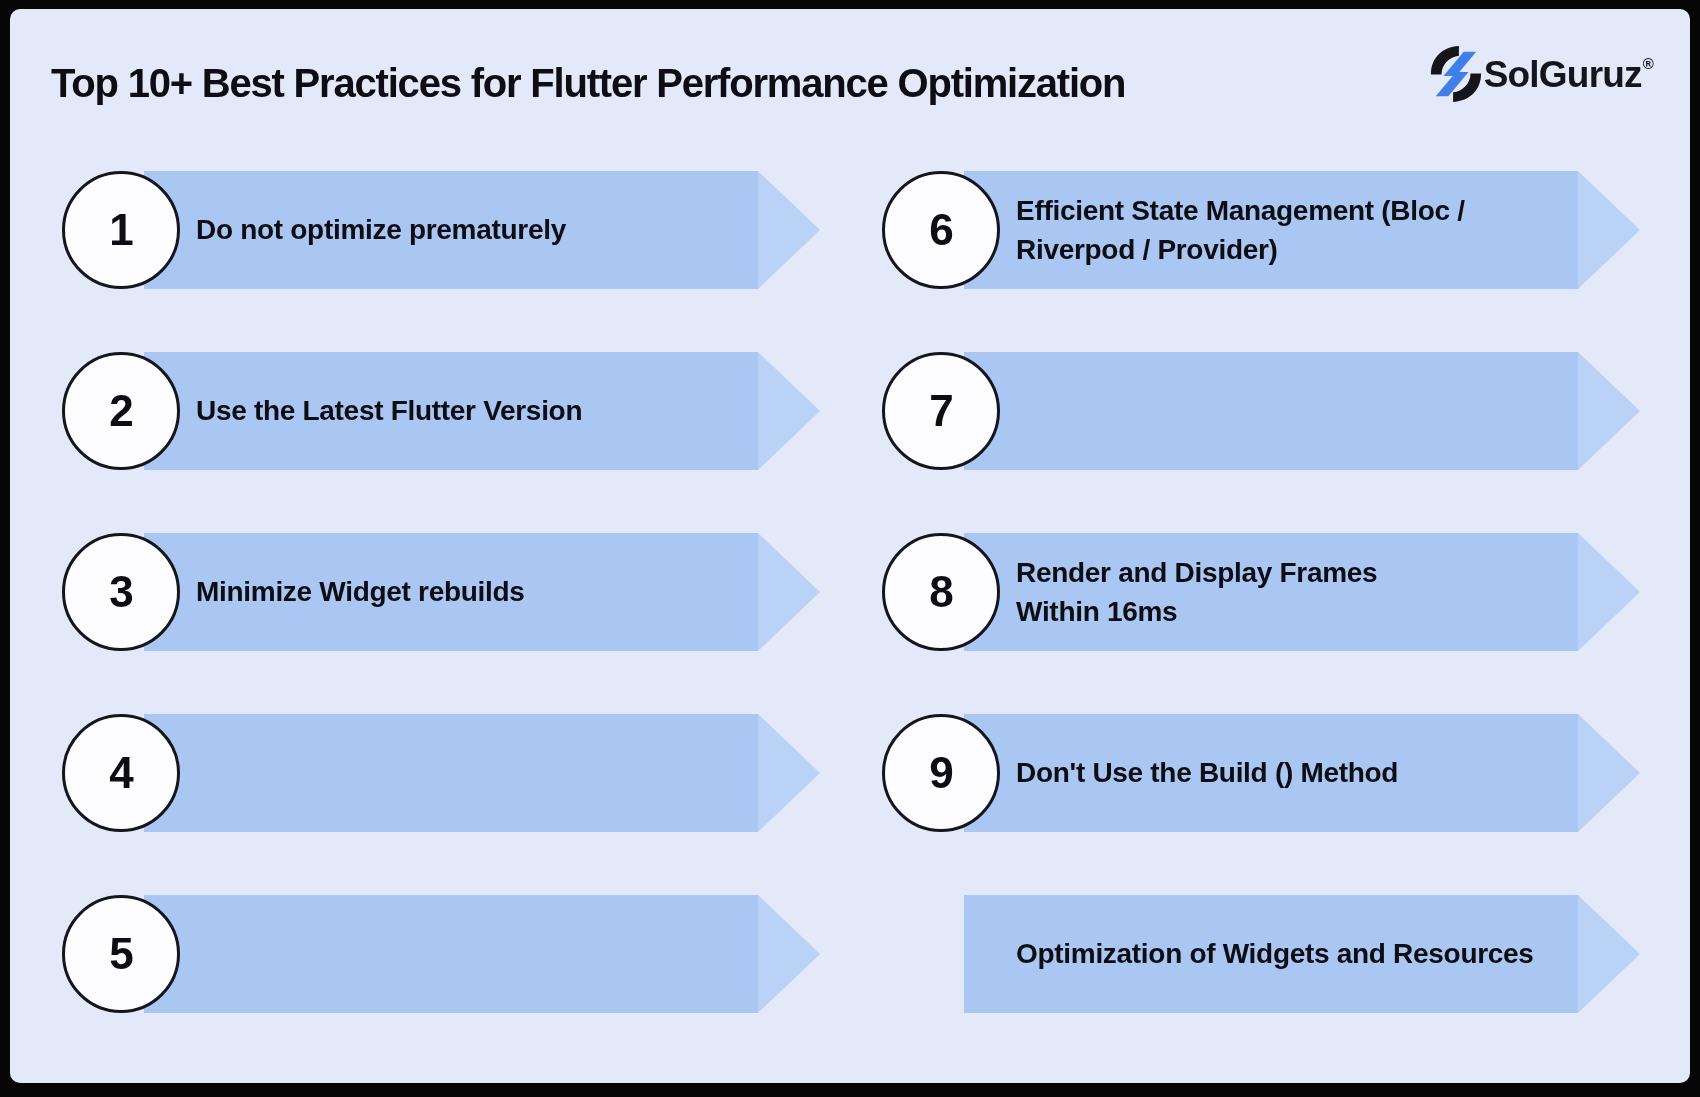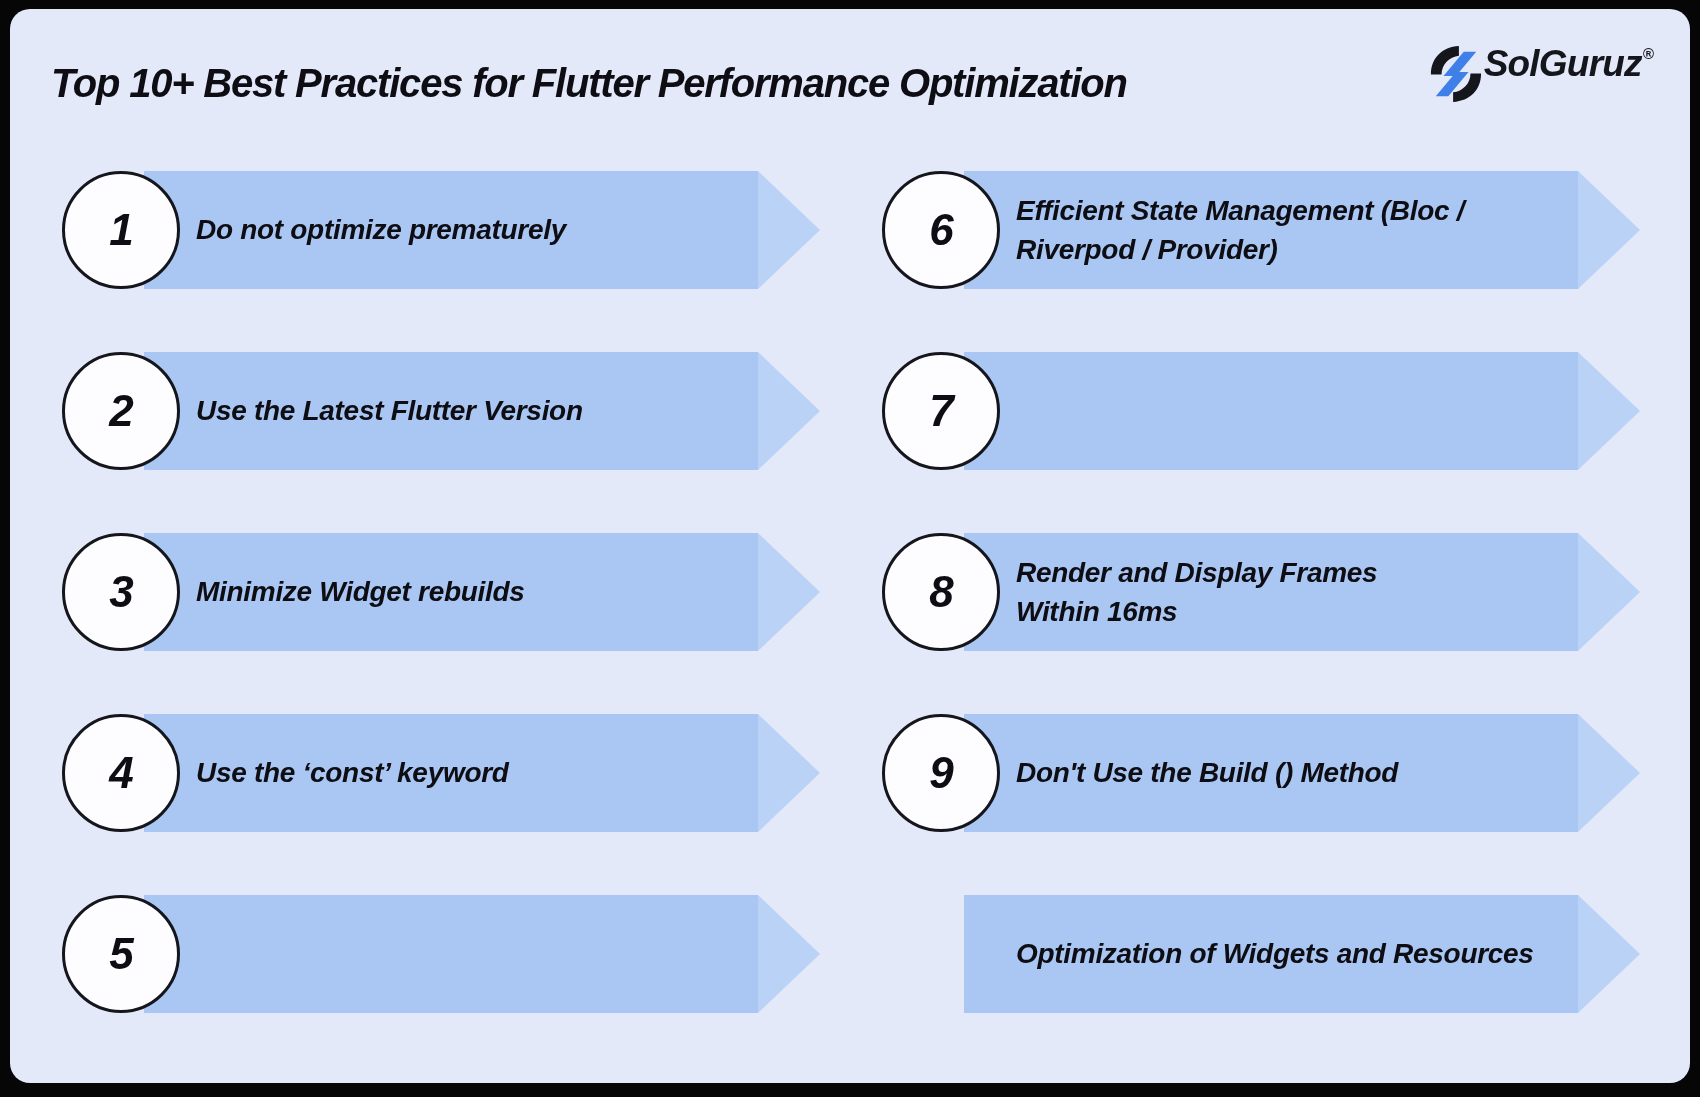--- a/index.html
+++ b/index.html
@@ -5,32 +5,31 @@
   html,body{margin:0;padding:0;}
   body{
     width:1700px;height:1097px;
     background:var(--page-bg,#060606);
     font-family:"Liberation Sans","DejaVu Sans",sans-serif;
     overflow:hidden;position:relative;
   }
   .card{
     position:absolute;left:10px;top:9px;right:10px;bottom:14px;
     background:var(--card-bg,#e4e9fa);
-    border-radius:20px;
-    font-style:italic;
+    border-radius:10px;
   }
   .title{
     position:absolute;left:41px;top:50px;margin:0;
     font-size:40px;font-weight:800;letter-spacing:-1.2px;
     color:var(--ink,#0d0d13);
     line-height:1.2;
   }
   .logo{
     position:absolute;top:36px;right:38px;
-    display:flex;align-items:flex-start;gap:1px;
+    display:flex;align-items:center;gap:1px;
   }
   .logo svg{display:block;}
   .logo-dark{fill:var(--logo-dark,#15151c);}
   .logo-blue{fill:var(--logo-blue,#3f7fe8);}
   .logo-text{
     font-size:37px;font-weight:800;letter-spacing:-0.8px;
     color:var(--logo-dark,#15151c);
     line-height:1;
   }
   .logo-text sup{
@@ -104,21 +103,20 @@
       </div>
       <div class="row">
         <div class="banner"></div>
         <div class="label">Minimize Widget rebuilds</div>
         <div class="circle">
           <span class="num">3</span>
         </div>
       </div>
       <div class="row">
         <div class="banner"></div>
-        <div class="label">Use the ‘const’ keyword</div>
         <div class="circle">
           <span class="num">4</span>
         </div>
       </div>
       <div class="row">
         <div class="banner"></div>
         <div class="circle">
           <span class="num">5</span>
         </div>
       </div>

